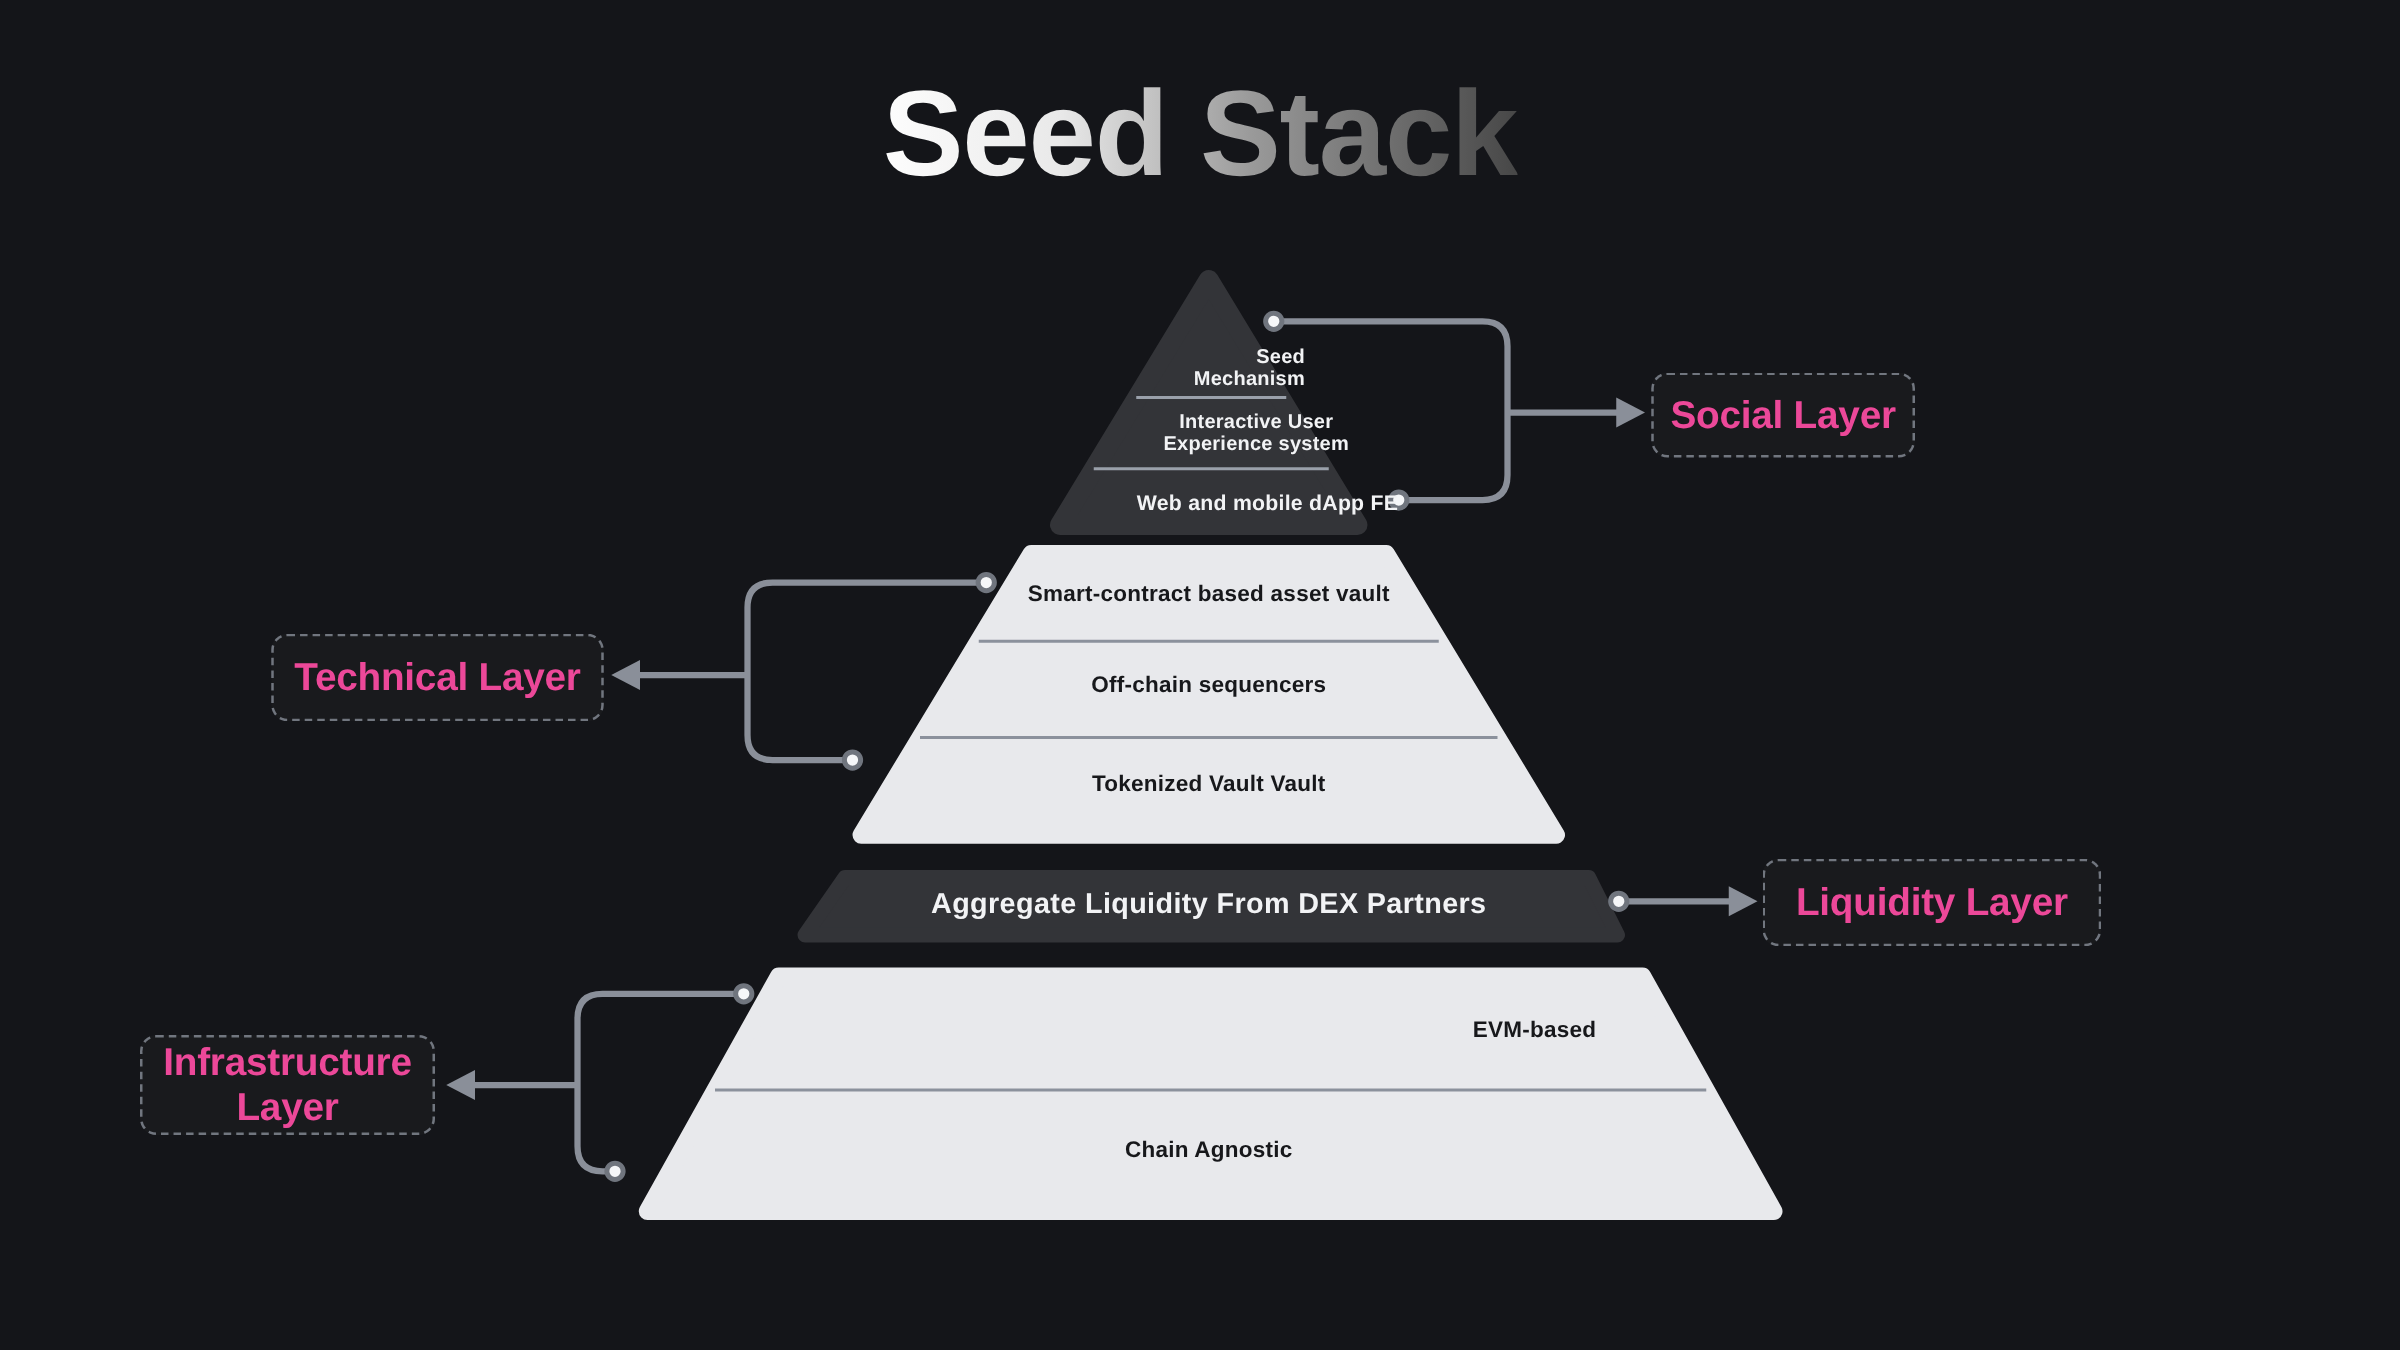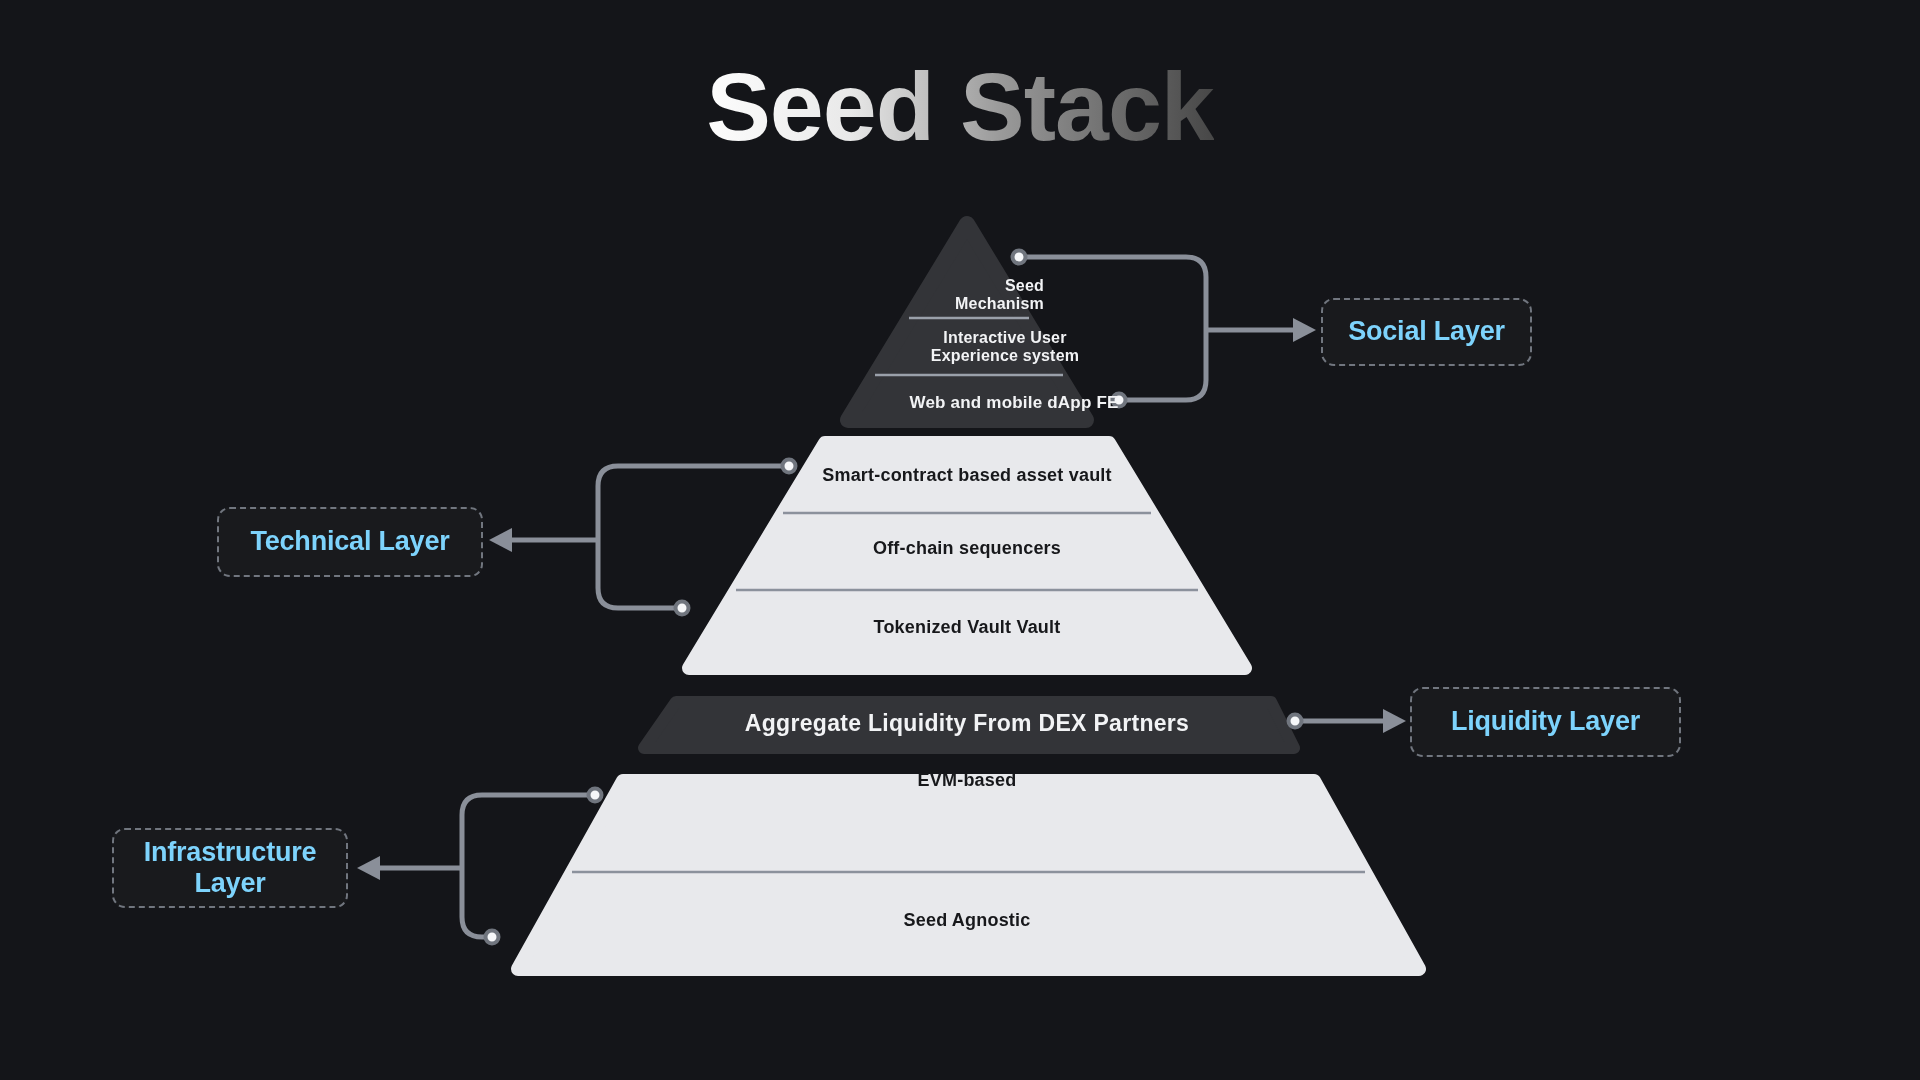--- a/index.html
+++ b/index.html
@@ -24,21 +24,21 @@
     transform:translate(-50%,-50%);
   }
   .ptext.on-dark{color:#f2f3f5;font-weight:600;font-size:16px;line-height:18px;letter-spacing:.2px;}
   .ptext.on-dark.big{font-size:17px;}
   .ptext.on-light{color:#17181b;font-weight:700;font-size:18px;letter-spacing:.2px;}
   .ptext.band-text{color:#f2f3f5;font-weight:600;font-size:23px;letter-spacing:.3px;}
   
   .callout{
     position:absolute;display:flex;align-items:center;justify-content:center;
     border:2px dashed #71767f;border-radius:13px;background:#191a1d;
-    color:#7dd3fc;font-weight:700;font-size:27px;letter-spacing:-.2px;
+    color:#ec4899;font-weight:700;font-size:31px;letter-spacing:-.2px;
     text-align:center;line-height:1.15;
   }
   .callout.social{left:1321px;top:298px;width:207px;height:64px;}
   .callout.technical{left:217px;top:507px;width:262px;height:66px;}
   .callout.liquidity{left:1410px;top:687px;width:267px;height:66px;}
   .callout.infrastructure{left:112px;top:828px;width:236px;height:80px;padding:0 6px;box-sizing:border-box;}
 </style>
 </head>
 <body>
 
@@ -90,21 +90,21 @@
   <div class="ptext on-dark" style="left:1005px;top:347px;width:300px;">Interactive User
 Experience system</div>
   <div class="ptext on-dark big" style="left:1014px;top:403px;width:320px;">Web and mobile dApp FE</div>
 
   <div class="ptext on-light" style="left:967px;top:475px;width:520px;">Smart-contract based asset vault</div>
   <div class="ptext on-light" style="left:967px;top:548px;width:520px;text-align:center;">Off-chain sequencers</div>
   <div class="ptext on-light" style="left:967px;top:627px;width:520px;">Tokenized Vault Vault</div>
 
   <div class="ptext band-text" style="left:967px;top:723px;width:620px;">Aggregate Liquidity From DEX Partners</div>
 
-  <div class="ptext on-light" style="left:967px;top:780px;width:620px;">EVM-based</div>
-  <div class="ptext on-light" style="left:967px;top:920px;width:620px;">Seed Agnostic</div>
+  <div class="ptext on-light" style="left:967px;top:824px;width:620px;text-align:right;">EVM-based</div>
+  <div class="ptext on-light" style="left:967px;top:920px;width:620px;">Chain Agnostic</div>
 
   <div class="callout social">Social Layer</div>
   <div class="callout technical">Technical Layer</div>
   <div class="callout liquidity">Liquidity Layer</div>
   <div class="callout infrastructure">Infrastructure Layer</div>
 
 </div>
 
 </body></html>

